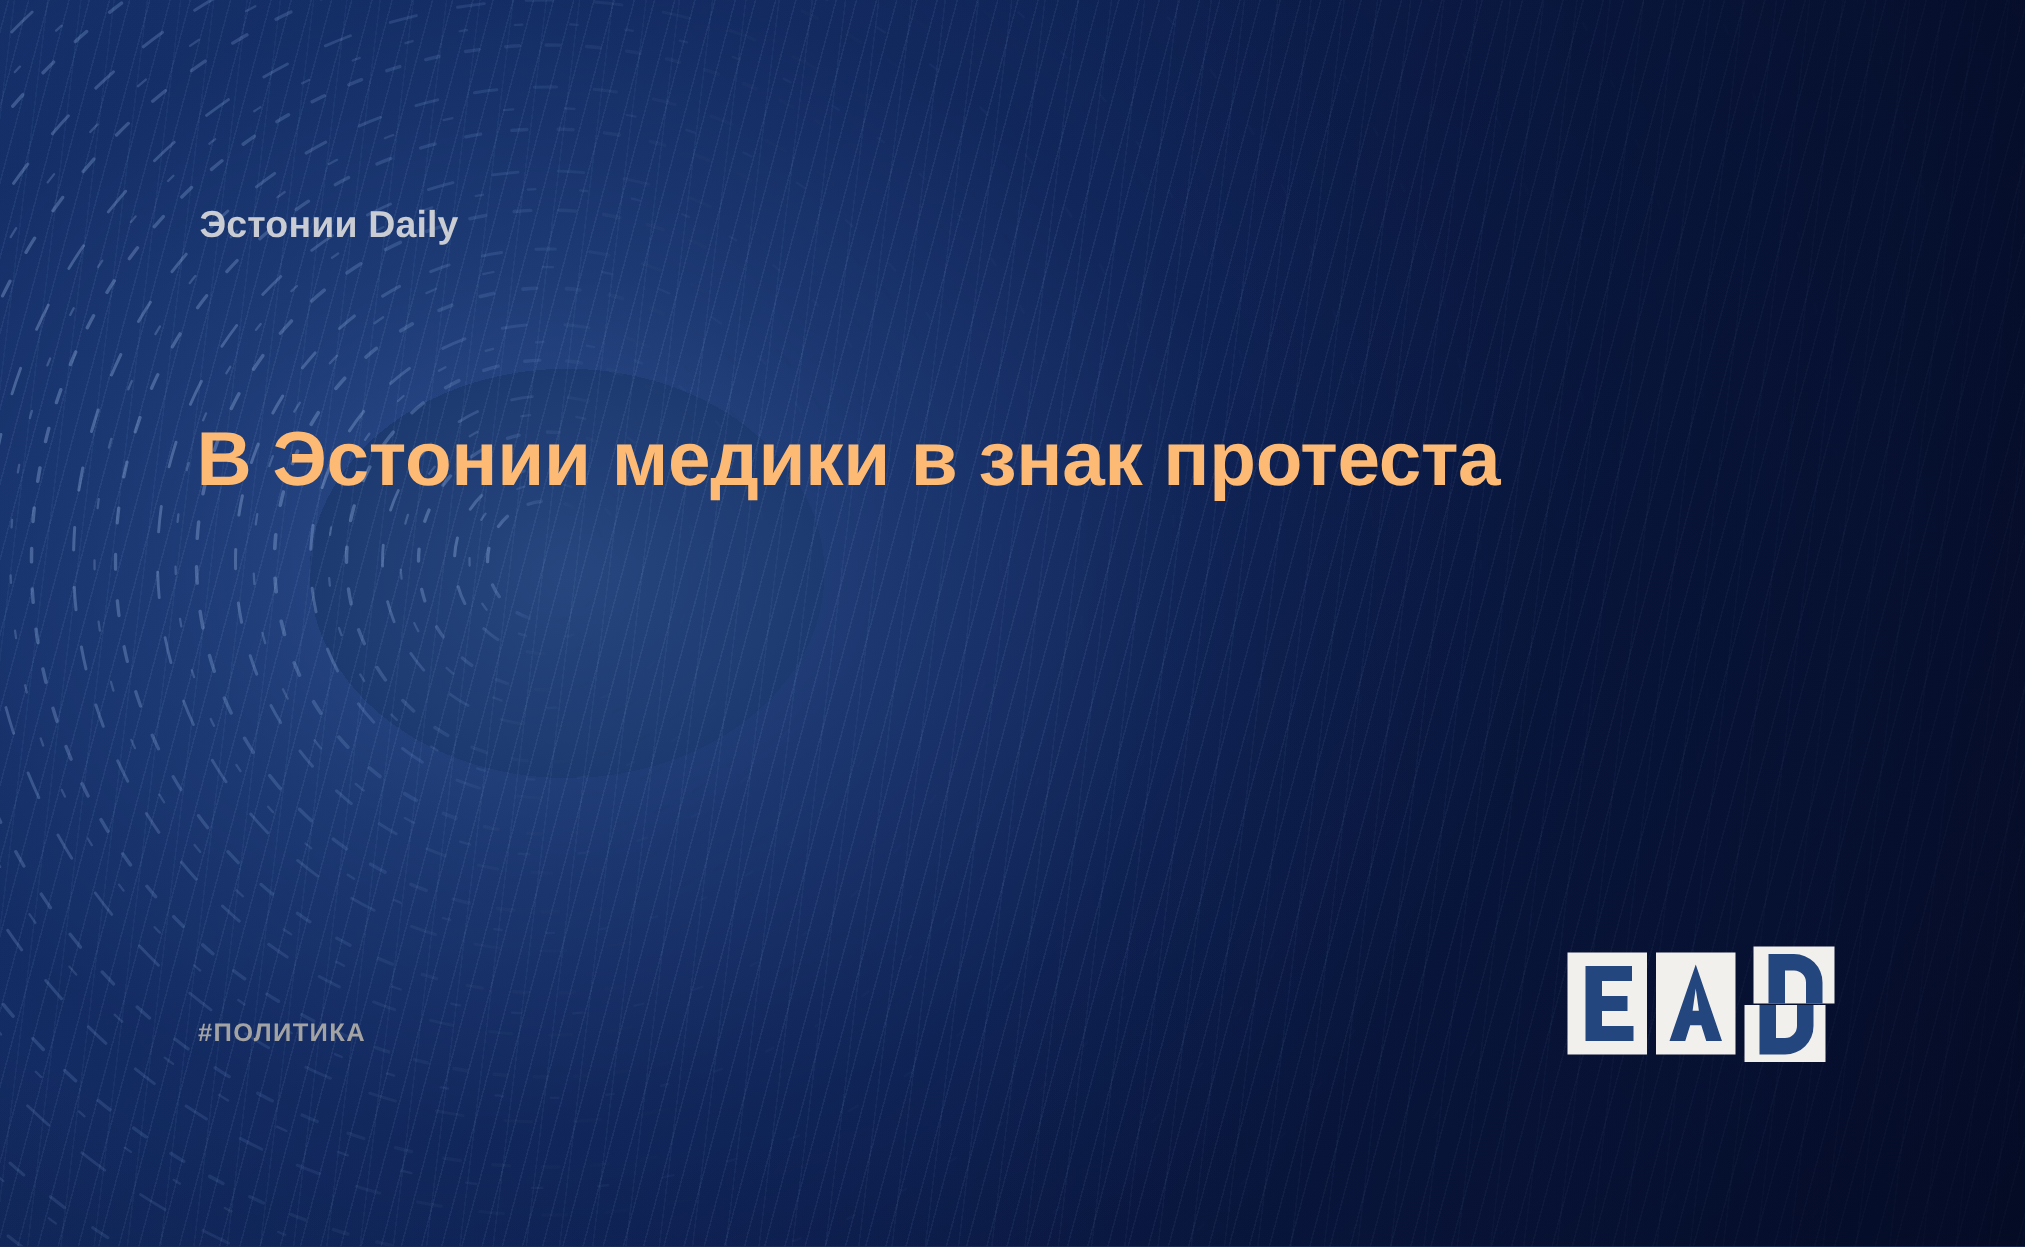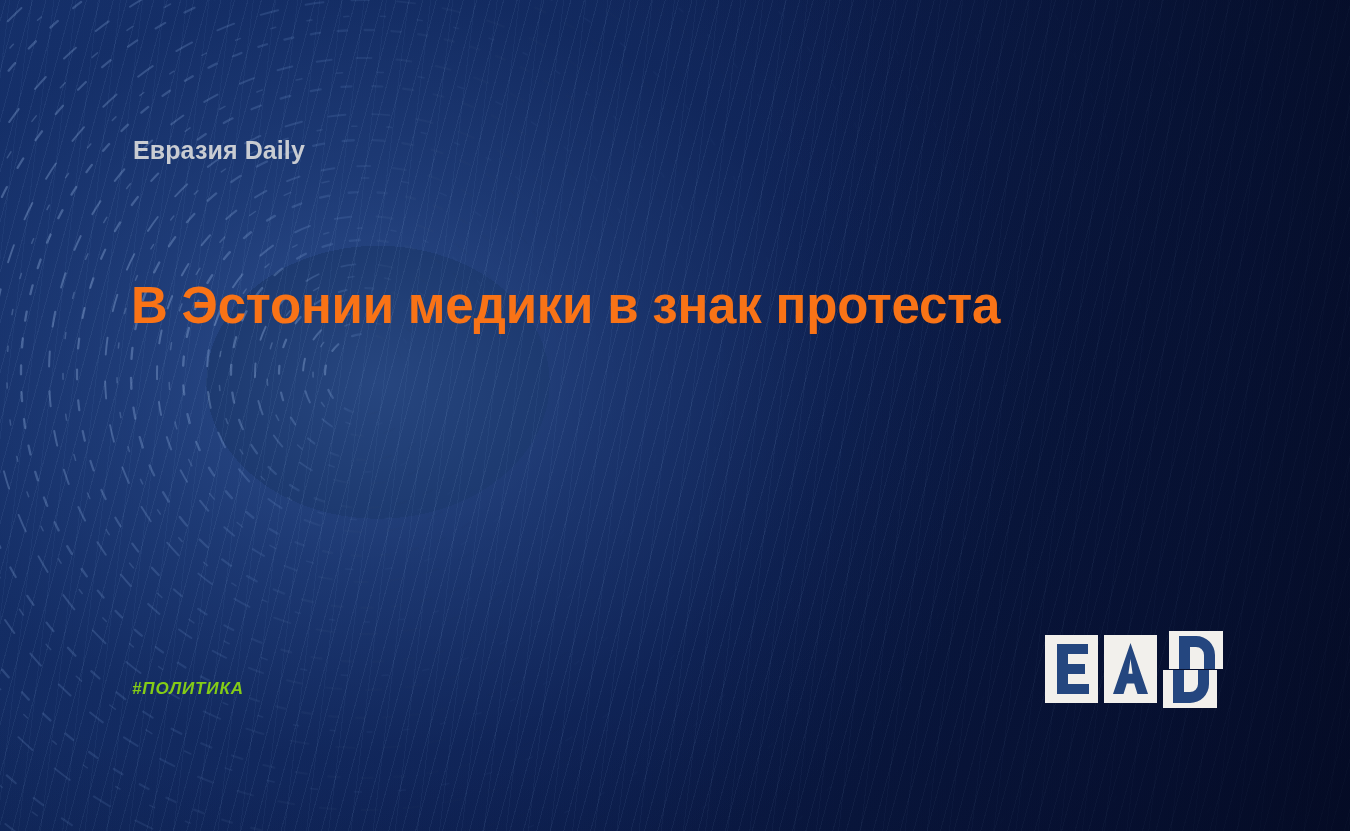--- a/index.html
+++ b/index.html
@@ -110,35 +110,34 @@
   }
 
   .headline {
     position: absolute;
     left: 131px;
     top: 268px;
     width: 960px;
     font-size: 51px;
     font-weight: bold;
     line-height: 76px;
-    color: #f97316;
+    color: #fdba74;
     letter-spacing: -0.2px;
   }
   .headline .ln { display: block; white-space: nowrap; }
 
   .category {
     position: absolute;
     left: 132px;
     top: 679px;
     font-size: 17px;
     font-weight: bold;
-    color: #84cc16;
+    color: #a3a3a3;
     letter-spacing: 0.9px;
     white-space: nowrap;
-    font-style: italic;
   }
 
   
   .logo {
     position: absolute;
     left: 1045px;
     top: 631px;
     width: 180px;
     height: 76px;
   }
@@ -227,21 +226,21 @@
       <circle cx="365" cy="374" r="862" stroke-width="1.5" stroke-dasharray="6 43"></circle>
       <circle cx="365" cy="374" r="950" stroke-width="1.5" stroke-dasharray="5 40"></circle>
     </g>
   </svg>
 
   <div class="streaks"></div>
   <div class="vignette"></div>
 
   <div class="content">
 
-    <div class="brand">Евразия Daily</div>
+    <div class="brand">Эстонии Daily</div>
 
     <div class="headline">
       <span class="ln">В Эстонии медики в знак протеста</span>
     </div>
 
     <div class="category">#ПОЛИТИКА</div>
 
     <div class="logo">
       <div class="tile tile-e"></div>
       <div class="tile tile-a"></div>

